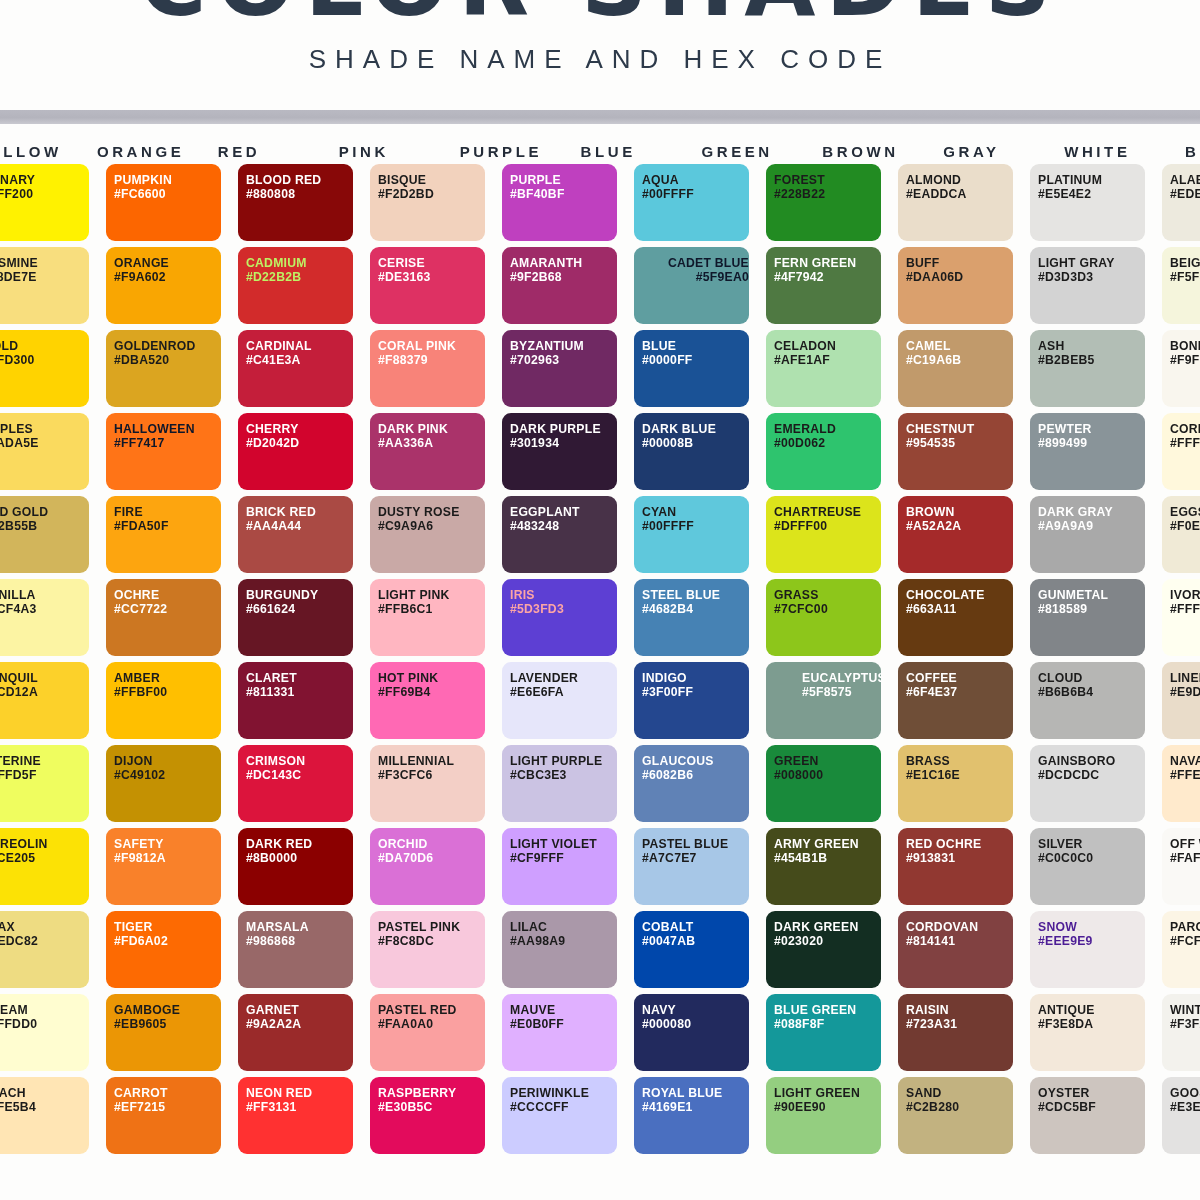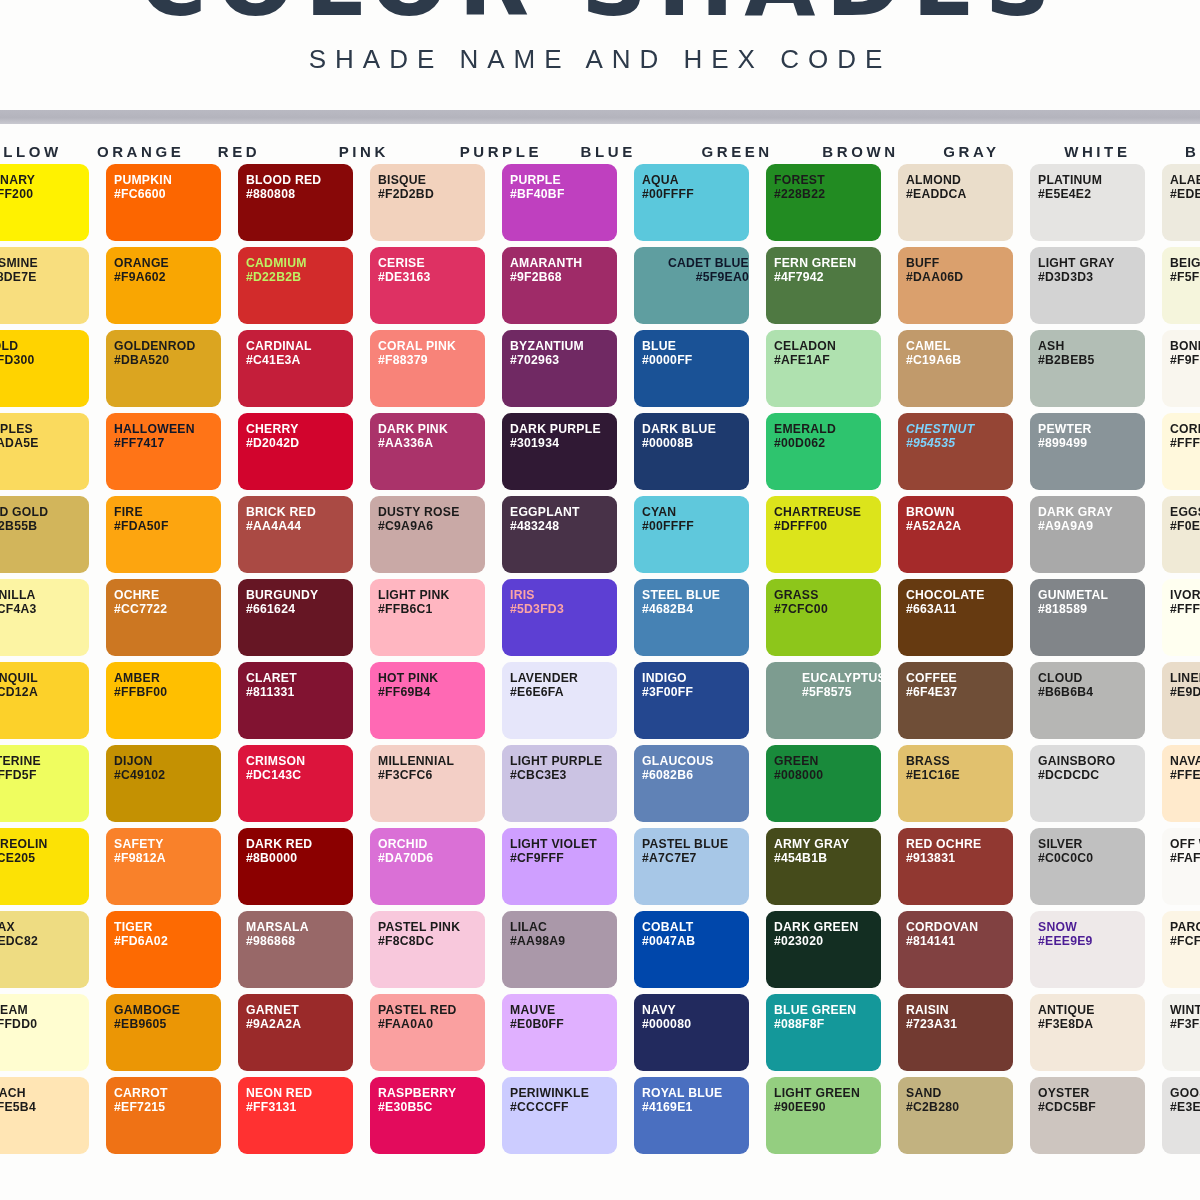--- a/index.html
+++ b/index.html
@@ -452,21 +452,21 @@
         </div>
         <div class="swatch" style="background: rgb(125, 156, 144); color: rgb(255, 255, 255); padding-left: 36px;">
           <div class="sw-name">EUCALYPTUS</div>
           <div class="sw-hex">#5F8575</div>
         </div>
         <div class="swatch" style="background: rgb(25, 138, 59); color: rgb(27, 27, 27);">
           <div class="sw-name">GREEN</div>
           <div class="sw-hex">#008000</div>
         </div>
         <div class="swatch" style="background: rgb(69, 75, 27); color: rgb(255, 255, 255);">
-          <div class="sw-name">ARMY GRAY</div>
+          <div class="sw-name">ARMY GREEN</div>
           <div class="sw-hex">#454B1B</div>
         </div>
         <div class="swatch" style="background: rgb(19, 46, 34); color: rgb(255, 255, 255);">
           <div class="sw-name">DARK GREEN</div>
           <div class="sw-hex">#023020</div>
         </div>
         <div class="swatch" style="background: rgb(20, 152, 154); color: rgb(255, 255, 255);">
           <div class="sw-name">BLUE GREEN</div>
           <div class="sw-hex">#088F8F</div>
         </div>
@@ -481,21 +481,21 @@
           <div class="sw-hex">#EADDCA</div>
         </div>
         <div class="swatch" style="background: rgb(218, 160, 109); color: rgb(27, 27, 27);">
           <div class="sw-name">BUFF</div>
           <div class="sw-hex">#DAA06D</div>
         </div>
         <div class="swatch" style="background: rgb(193, 154, 107); color: rgb(255, 255, 255);">
           <div class="sw-name">CAMEL</div>
           <div class="sw-hex">#C19A6B</div>
         </div>
-        <div class="swatch" style="background: rgb(149, 69, 53); color: #7dd3fc; font-style: italic;">
+        <div class="swatch" style="background: rgb(149, 69, 53); color: #ffffff;">
           <div class="sw-name">CHESTNUT</div>
           <div class="sw-hex">#954535</div>
         </div>
         <div class="swatch" style="background: rgb(165, 42, 42); color: rgb(255, 255, 255);">
           <div class="sw-name">BROWN</div>
           <div class="sw-hex">#A52A2A</div>
         </div>
         <div class="swatch" style="background: rgb(102, 58, 17); color: rgb(255, 255, 255);">
           <div class="sw-name">CHOCOLATE</div>
           <div class="sw-hex">#663A11</div>

